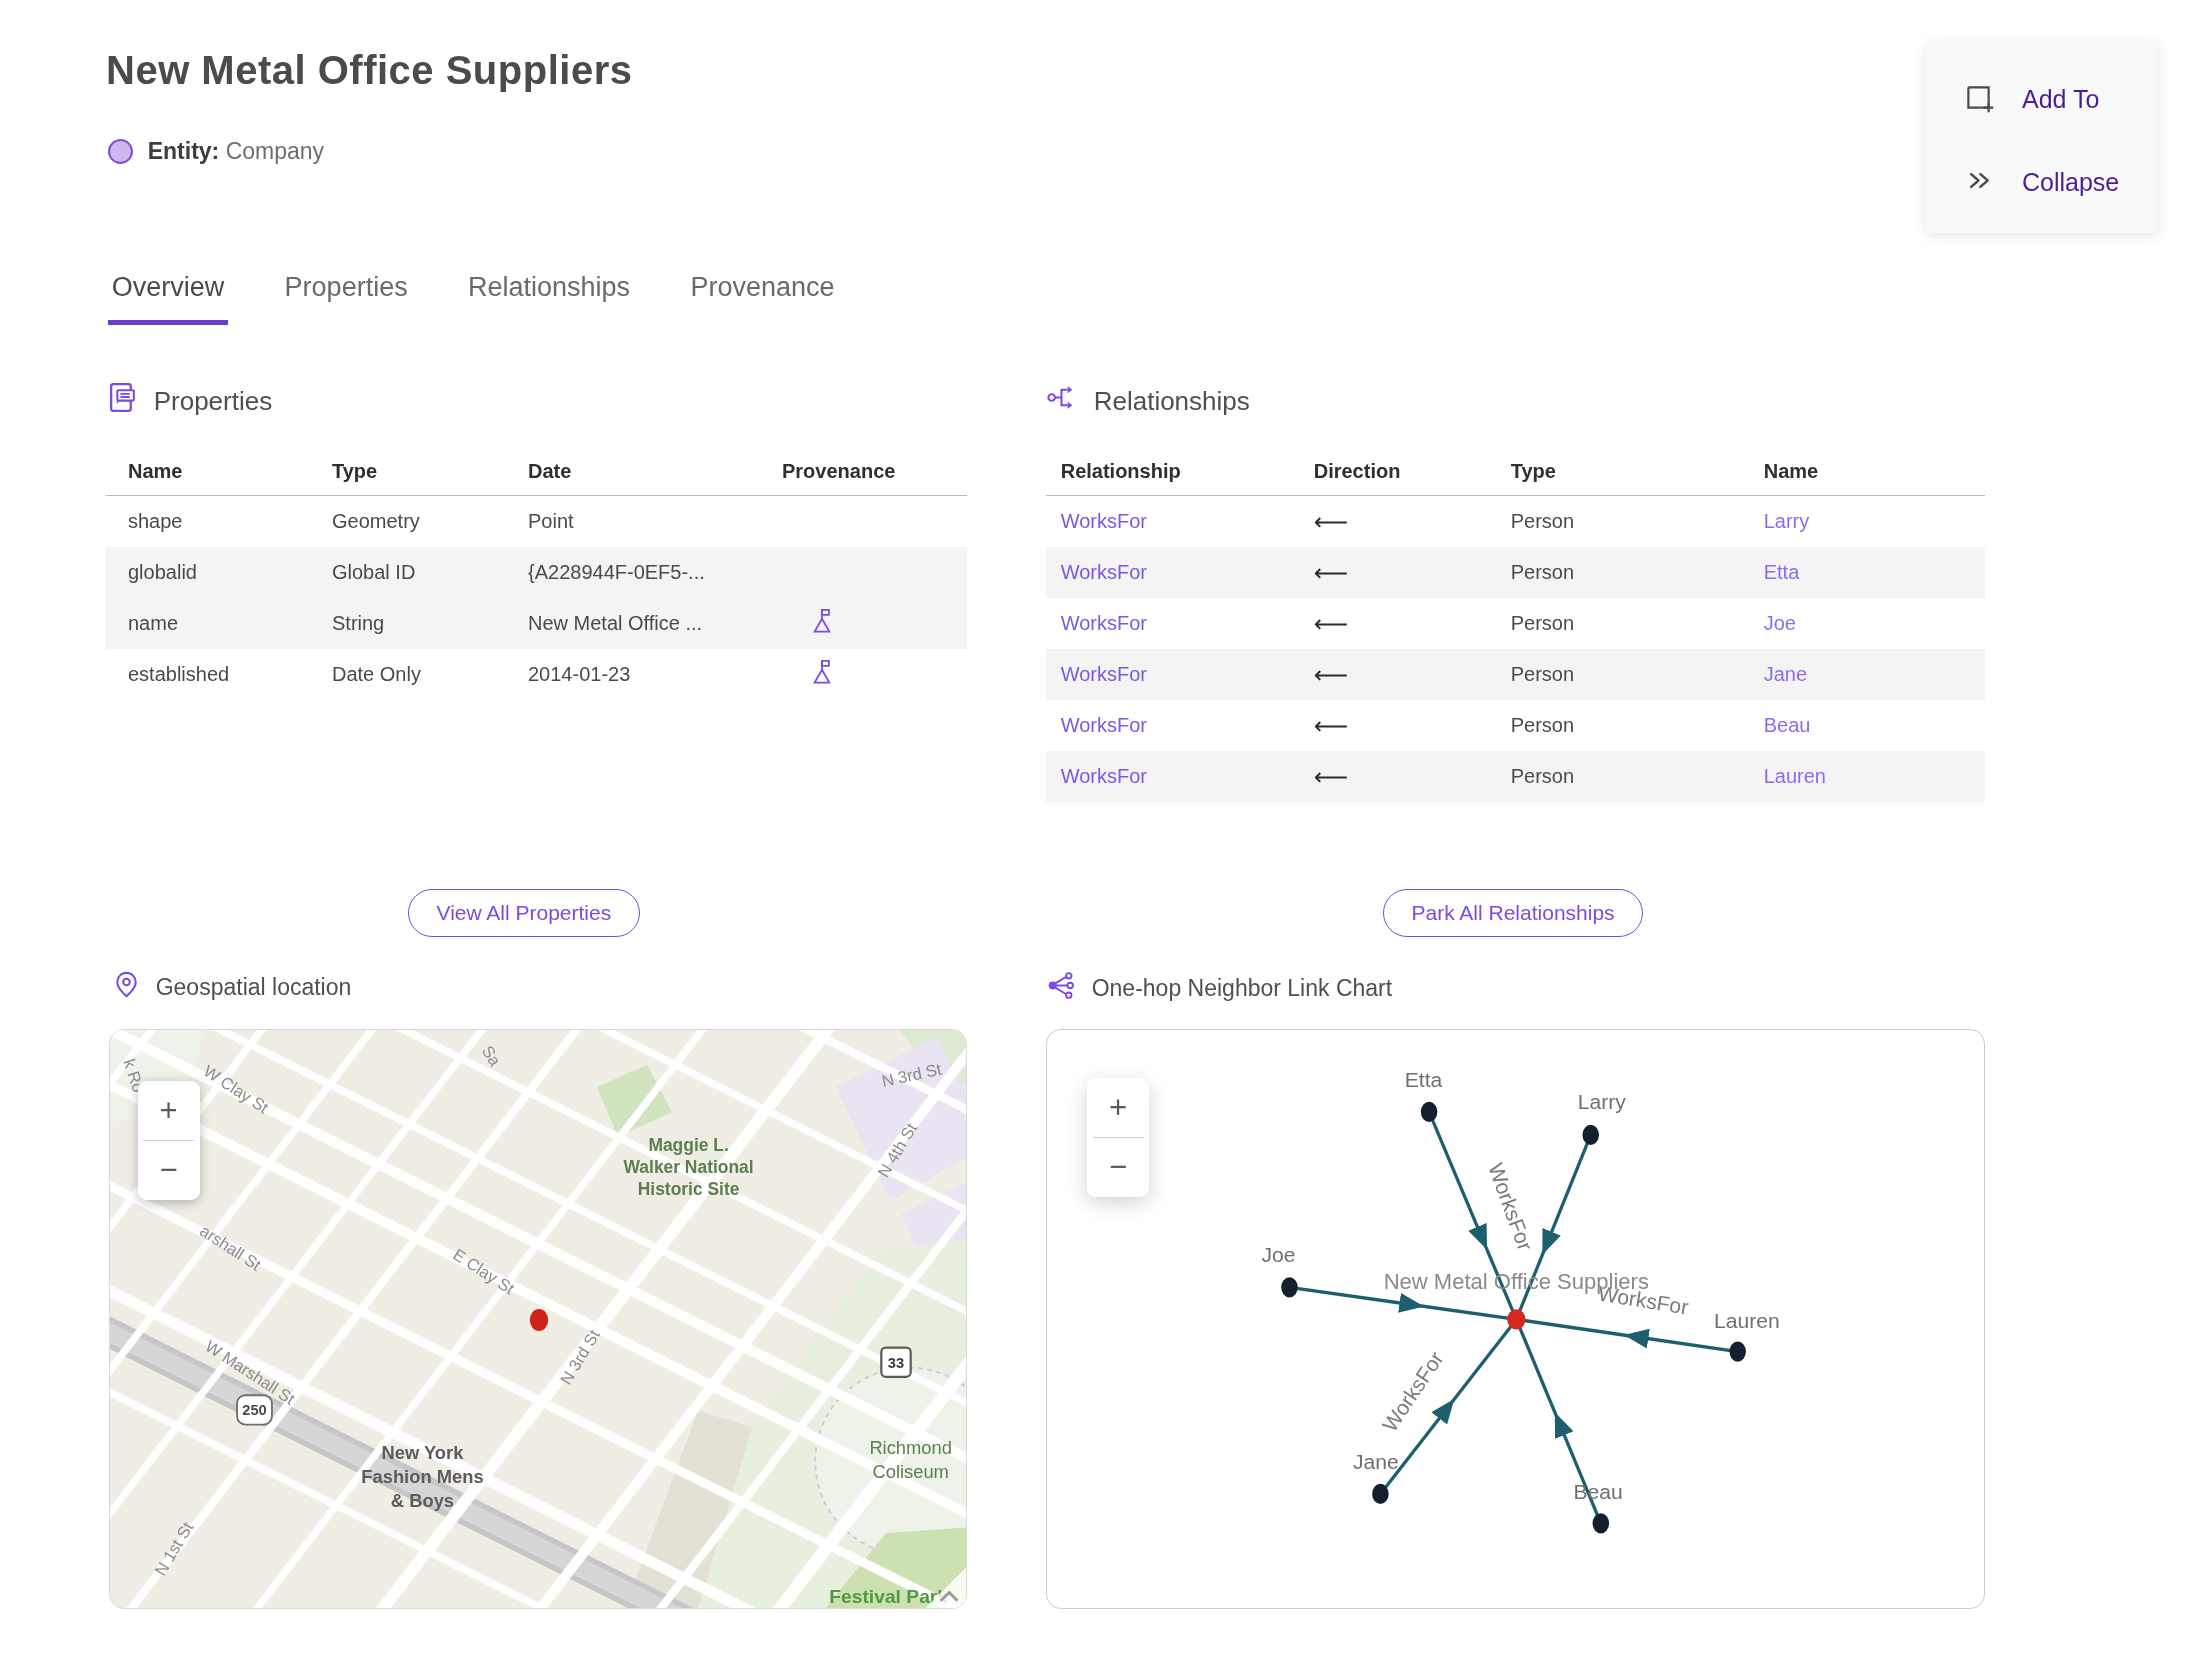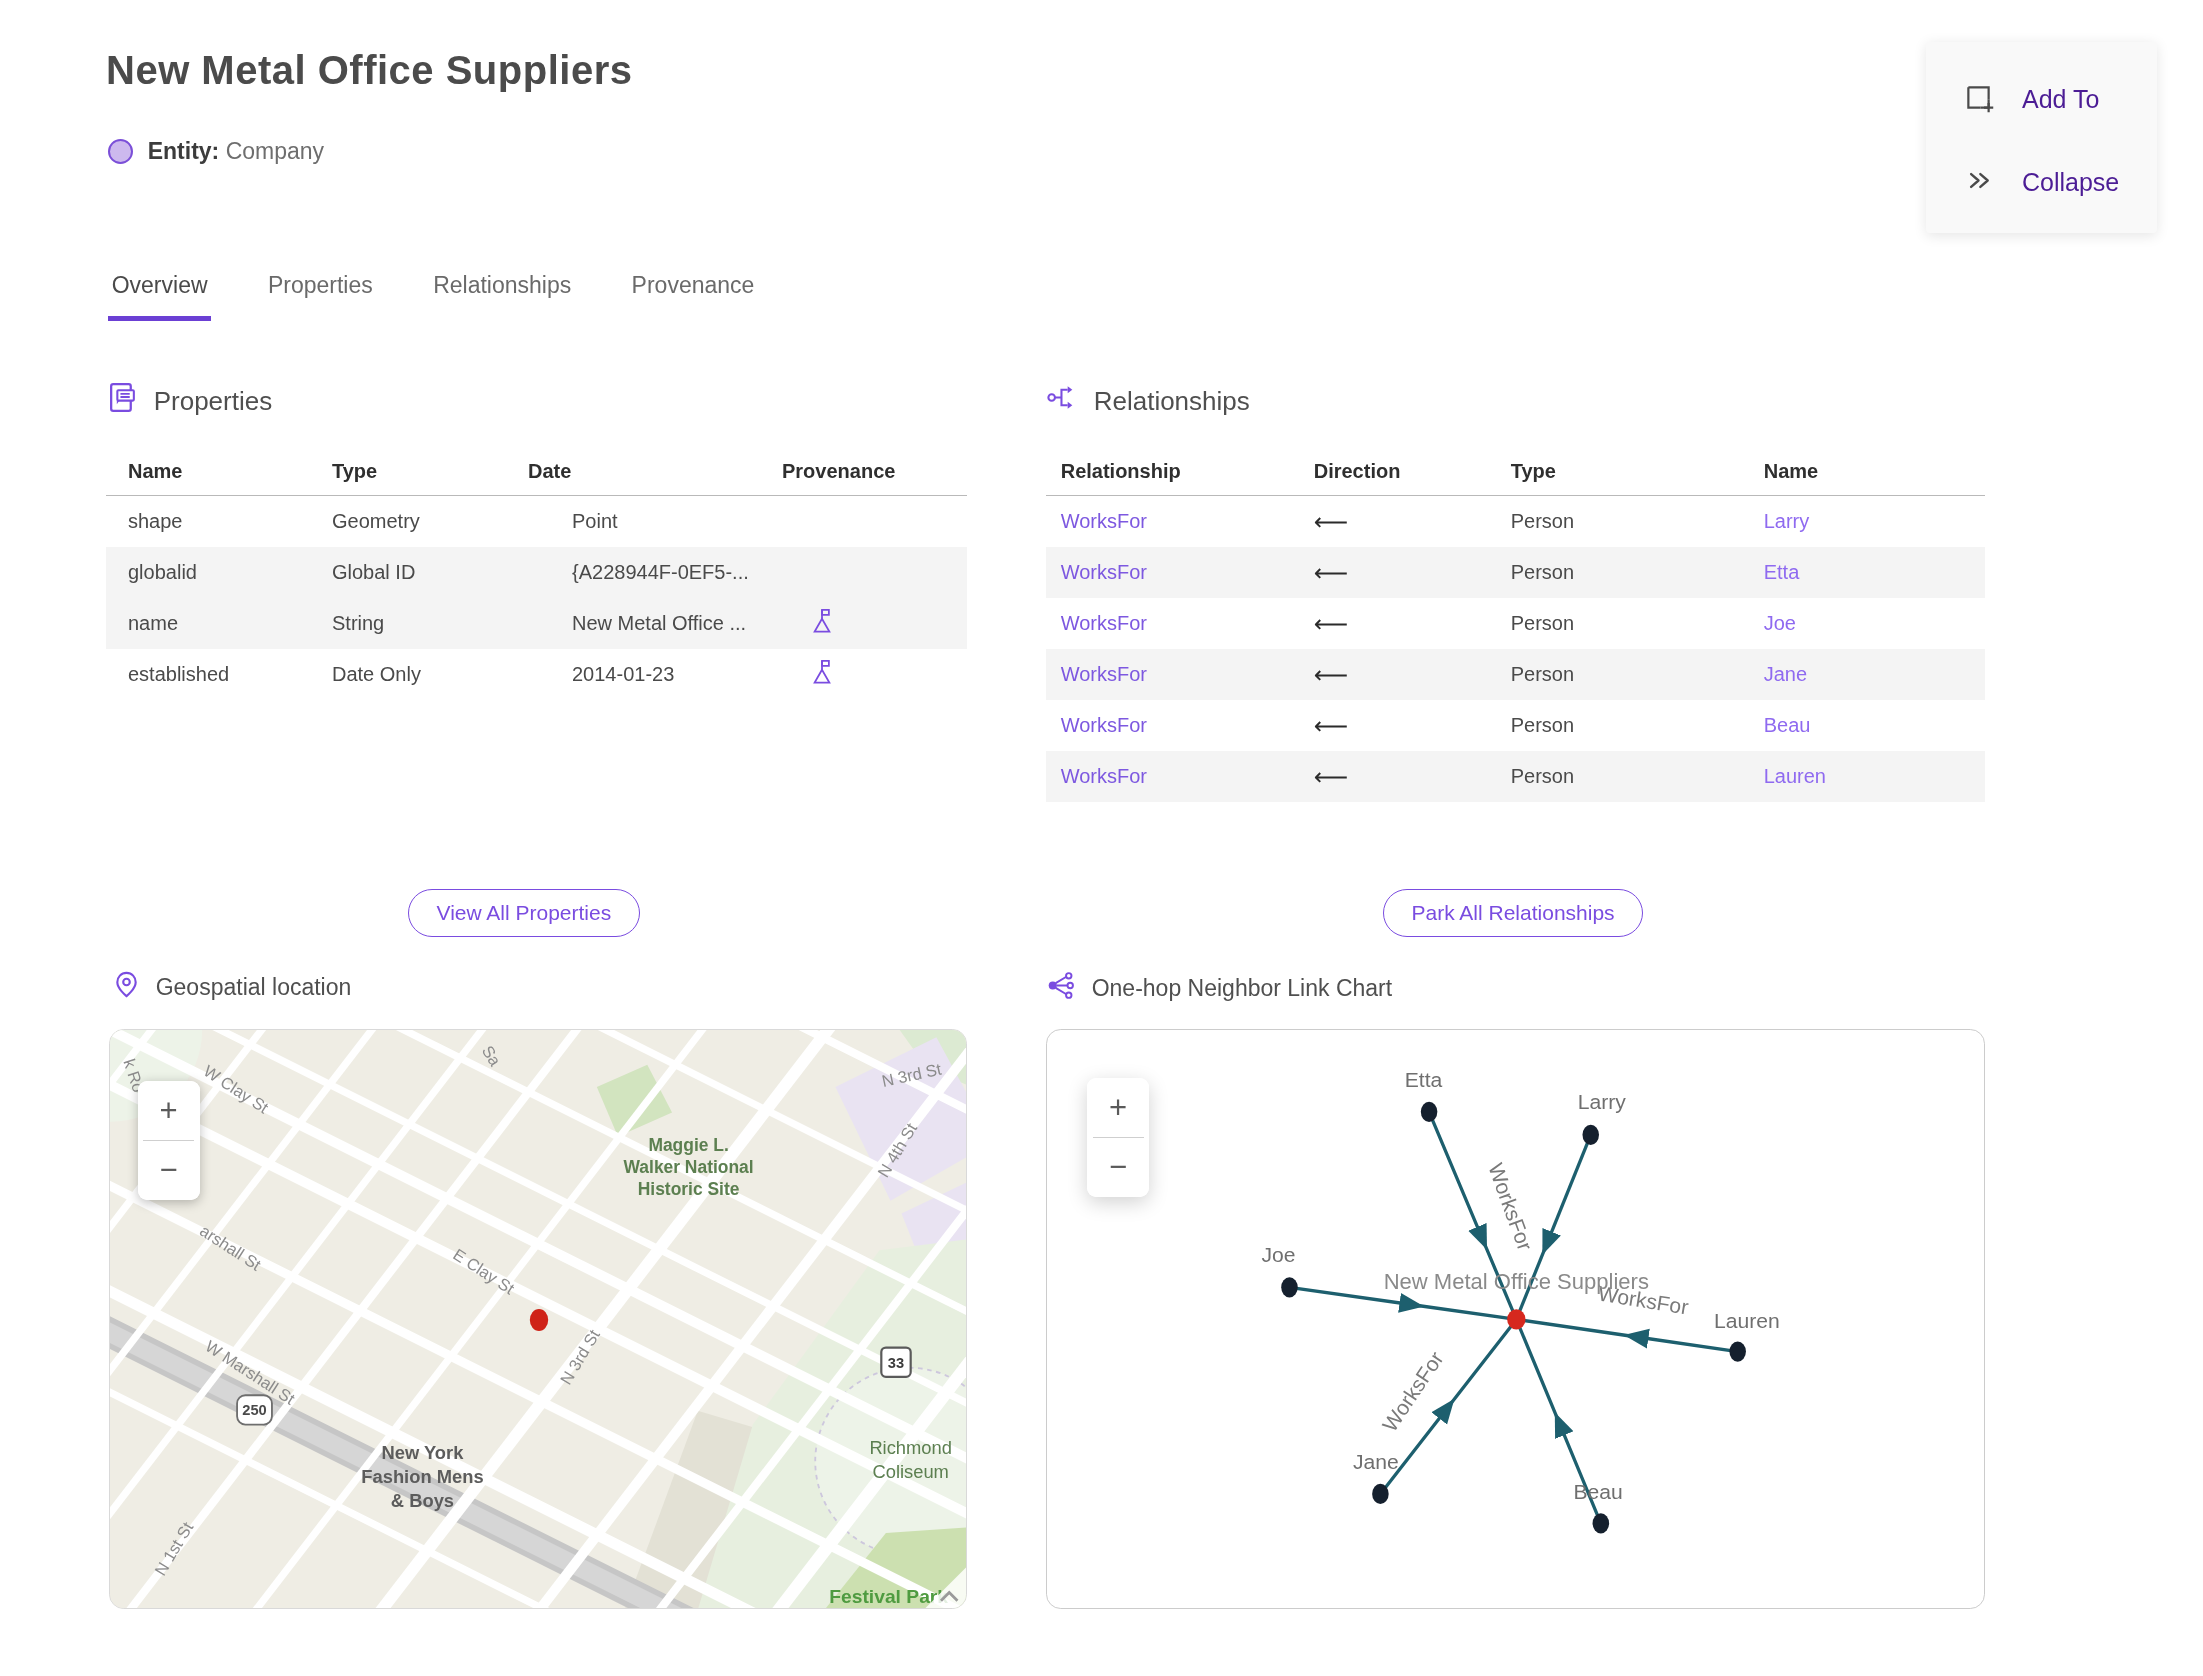--- a/index.html
+++ b/index.html
@@ -16,38 +16,38 @@
   .entity-text span.val { color:#6e6e6e; }
 
   
   .action-card { position:absolute; left:1926px; top:42px; width:231px; height:191px; background:#f9f9f9;
                  border-radius:3.7px; box-shadow:0 2.8px 13px rgba(0,0,0,.10); padding:27.5px 0 0 35px; }
   .action-item { display:flex; align-items:center; gap:26px; height:59px; cursor:pointer; margin-bottom:24px; }
   .action-item .lbl { font-size:25px; color:#4c1d95; }
 
   
   .tabs { position:absolute; left:108px; top:272px; display:flex; gap:53px; }
-  .tab { font-size:23px; color:#6a6a6a; padding:0 3.7px 16.5px 3.7px; border-bottom:5.5px solid transparent; cursor:pointer; }
+  .tab { font-size:27px; color:#6a6a6a; padding:0 3.7px 16.5px 3.7px; border-bottom:5.5px solid transparent; cursor:pointer; }
   .tab.active { color:#4a4a4a; border-bottom-color:#6b3fd4; }
 
   
   .sec-head { position:absolute; display:flex; align-items:center; gap:14.7px; font-size:26px; color:#4f4f4f; }
   .sub-head { position:absolute; display:flex; align-items:center; gap:14.7px; font-size:23px; color:#4f4f4f; }
 
   
   .tbl { position:absolute; top:448px; }
   .tbl-props { left:106px; width:861px; }
   .tbl-rels  { left:1046px; width:939px; }
   .t-head { display:grid; height:48px; align-items:center; font-size:20px; font-weight:bold; color:#2f2f2f;
             border-bottom:0.9px solid #b9b9b9; }
   .t-row  { display:grid; height:51px; align-items:center; font-size:20px; color:#4a4a4a; }
   .t-row.stripe { background:#f4f4f4; }
   .tbl-props .t-head, .tbl-props .t-row { grid-template-columns:204px 196px 254px 1fr; padding-left:22px; }
   .tbl-rels  .t-head, .tbl-rels  .t-row { grid-template-columns:253px 197px 253px 1fr; padding-left:14.7px; }
-  .cell-ellip { white-space:nowrap; overflow:hidden; text-overflow:ellipsis; padding-right:16.5px;margin-left:44px; }
+  .cell-ellip { white-space:nowrap; overflow:hidden; text-overflow:ellipsis; padding-right:16.5px; }
   .lnk  { color:#7d58e0; cursor:pointer; }
   .lnk-name { color:#8f6af0; cursor:pointer; }
   .dir-arrow { color:#2b2b2b; font-size:24px; }
 
   
   .pill-btn { position:absolute; top:865px; height:48px; border:1.8px solid #7a4ce0; border-radius:917px;
               background:#fff; color:#7a4ce0; font-size:21px; font-family:"Liberation Sans",sans-serif;
               padding:0 27.5px; cursor:pointer;margin-top:24px; }
   .pill-left  { left:408px; }
   .pill-right { left:1383px; }

